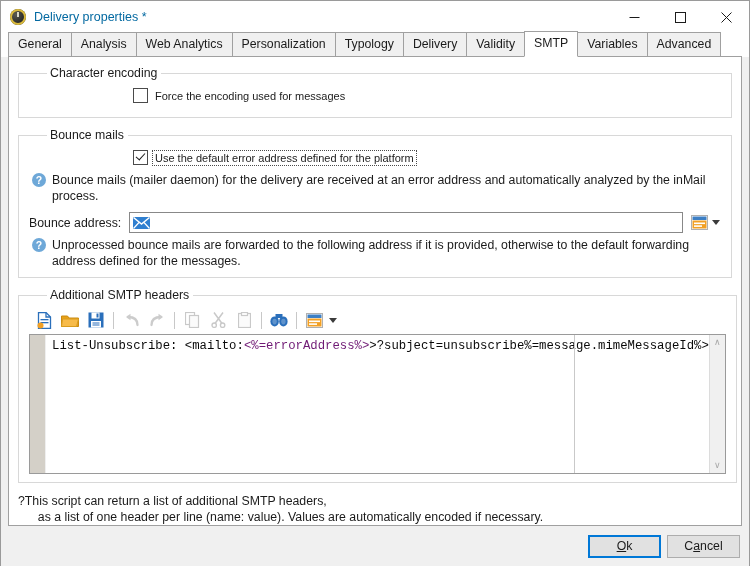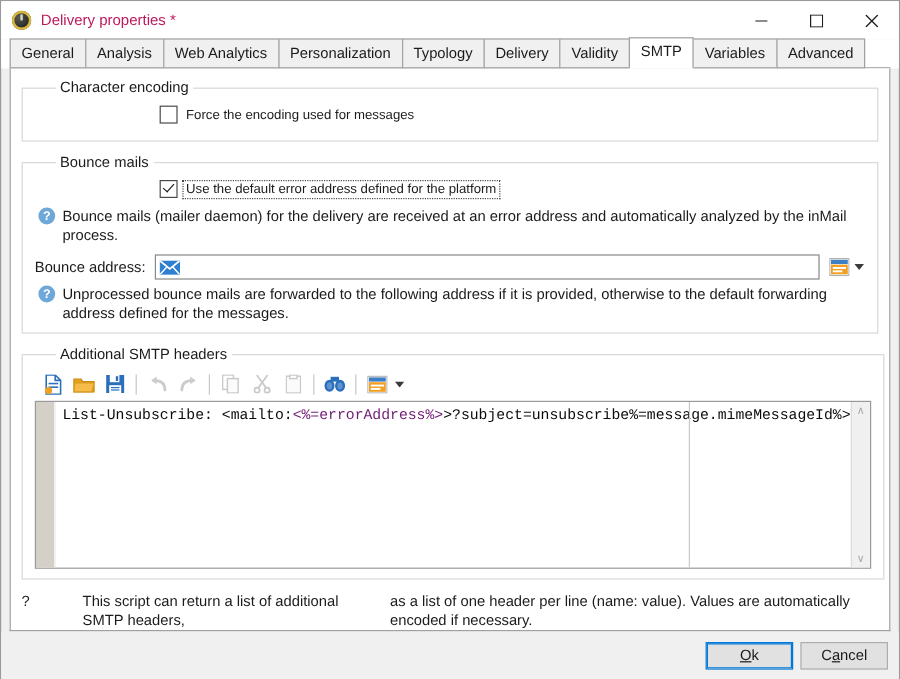--- a/index.html
+++ b/index.html
@@ -37,21 +37,21 @@
     position: relative;
     flex: 0 0 auto;
   }
   .app-icon::after{
     content:"";
     position:absolute; left:7px; top:3px;
     width:1.5px; height:5px; background:#d9d9c8;
   }
   .title-text {
     font-size: 12.5px;
-    color: #be185d;
+    color: #0369a1;
     white-space: nowrap;
   }
   .win-buttons { position: absolute; right: 0; top: 0; height: 32px; display: flex; }
   .win-btn {
     width: 46px; height: 32px;
     display: flex; align-items: center; justify-content: center;
     color: #1b1b1b;
   }
   .win-btn svg { display: block; }
   
@@ -260,21 +260,21 @@
   }
   .vscroll .arrow { color: #a8a8a8; font-size: 9px; line-height: 9px; }
   .bottom-hint {
     margin-top: 6px;
     display: flex;
     align-items: flex-start;
     font-size: 12.3px;
     line-height: 16px;
     color: #1b1b1b;
   }
-  .bottom-hint .lines { display: flex; flex-direction: row; margin-left: 44px; }
+  .bottom-hint .lines { display: flex; flex-direction: column; }
   .bottom-hint .l2 { padding-left: 13px; }
   
   .footer {
     height: 40px;
     flex: 0 0 auto;
     display: flex;
     align-items: center;
     justify-content: flex-end;
     padding-right: 9px;
     gap: 6px;

